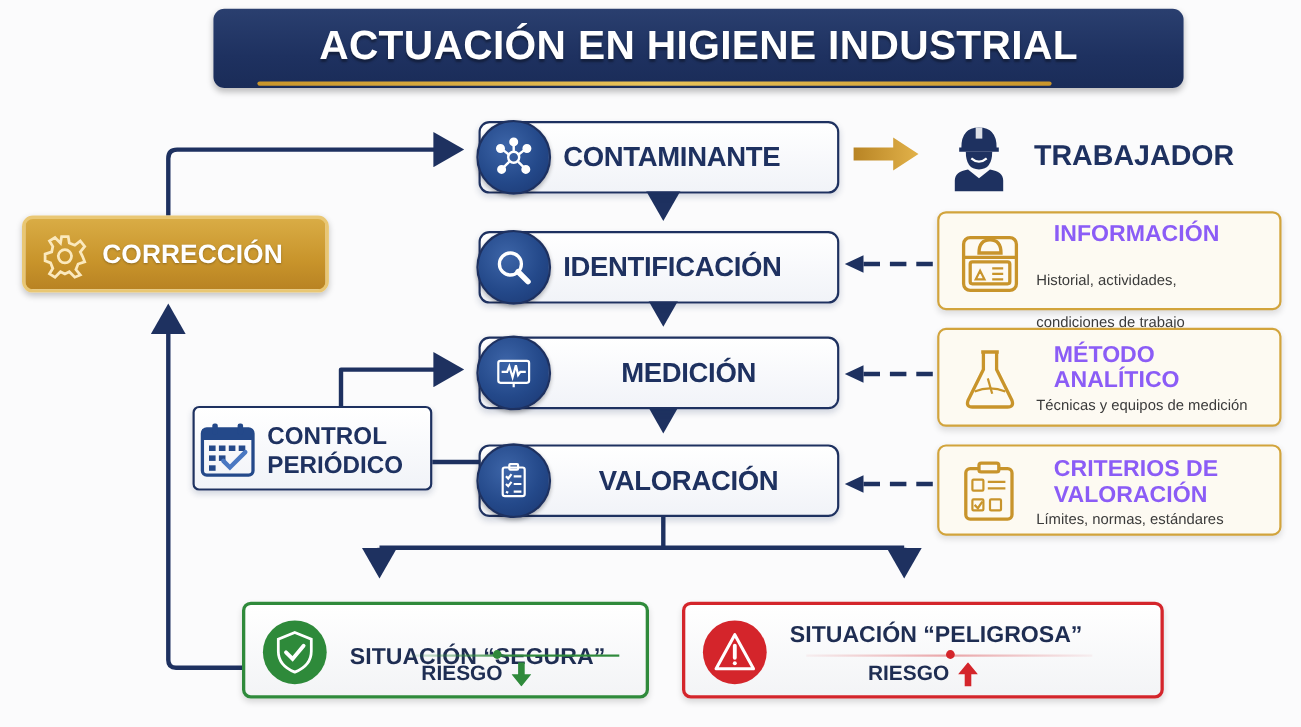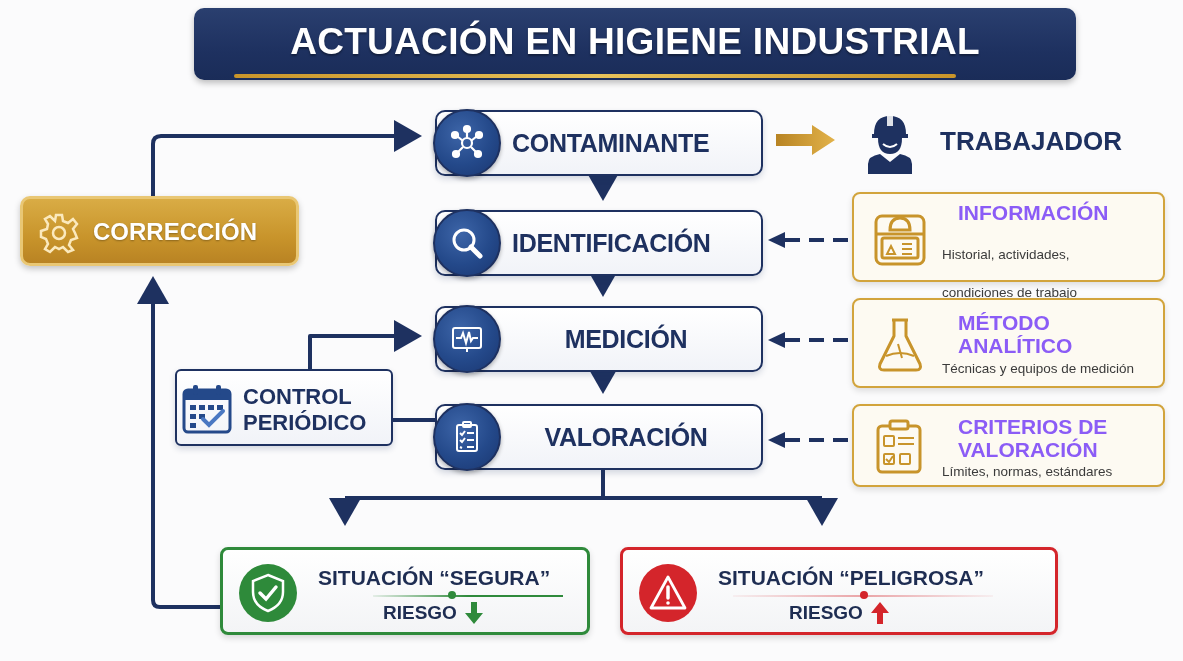--- a/index.html
+++ b/index.html
@@ -293,21 +293,21 @@
   </div>
 </div>
 
 <div class="abs outcome safe">
   <div class="badge">
     <svg width="40" height="42" viewBox="0 0 40 42" fill="none" stroke="#fff" stroke-width="2.5">
       <path d="M20,3 L35,9 L35,20 Q35,33 20,39 Q5,33 5,20 L5,9 Z"></path>
       <path d="M12,21 L18,27 L28,15" stroke-width="3.5" stroke-linecap="round"></path>
     </svg>
   </div>
-  <div class="head" style="left:95px;">SITUACIÓN “SEGURA”</div>
+  <div class="head" style="left:95px;margin-top:20px;">SITUACIÓN “SEGURA”</div>
   <div class="sep" style="left:150px; width:190px; background:linear-gradient(90deg, rgba(47,138,59,0.1), #2f8a3b 50%, #2f8a3b);"></div>
   <div class="dot" style="left:225px; background:#2f8a3b;"></div>
   <div class="risk" style="left:160px;">
     <span>RIESGO</span>
     <svg width="18" height="22" viewBox="0 0 18 22">
         <path d="M6,0 L12,0 L12,11 L18,11 L9,22 L0,11 L6,11 Z" fill="#2f8a3b"></path>
       </svg>
   </div>
 </div>
 

